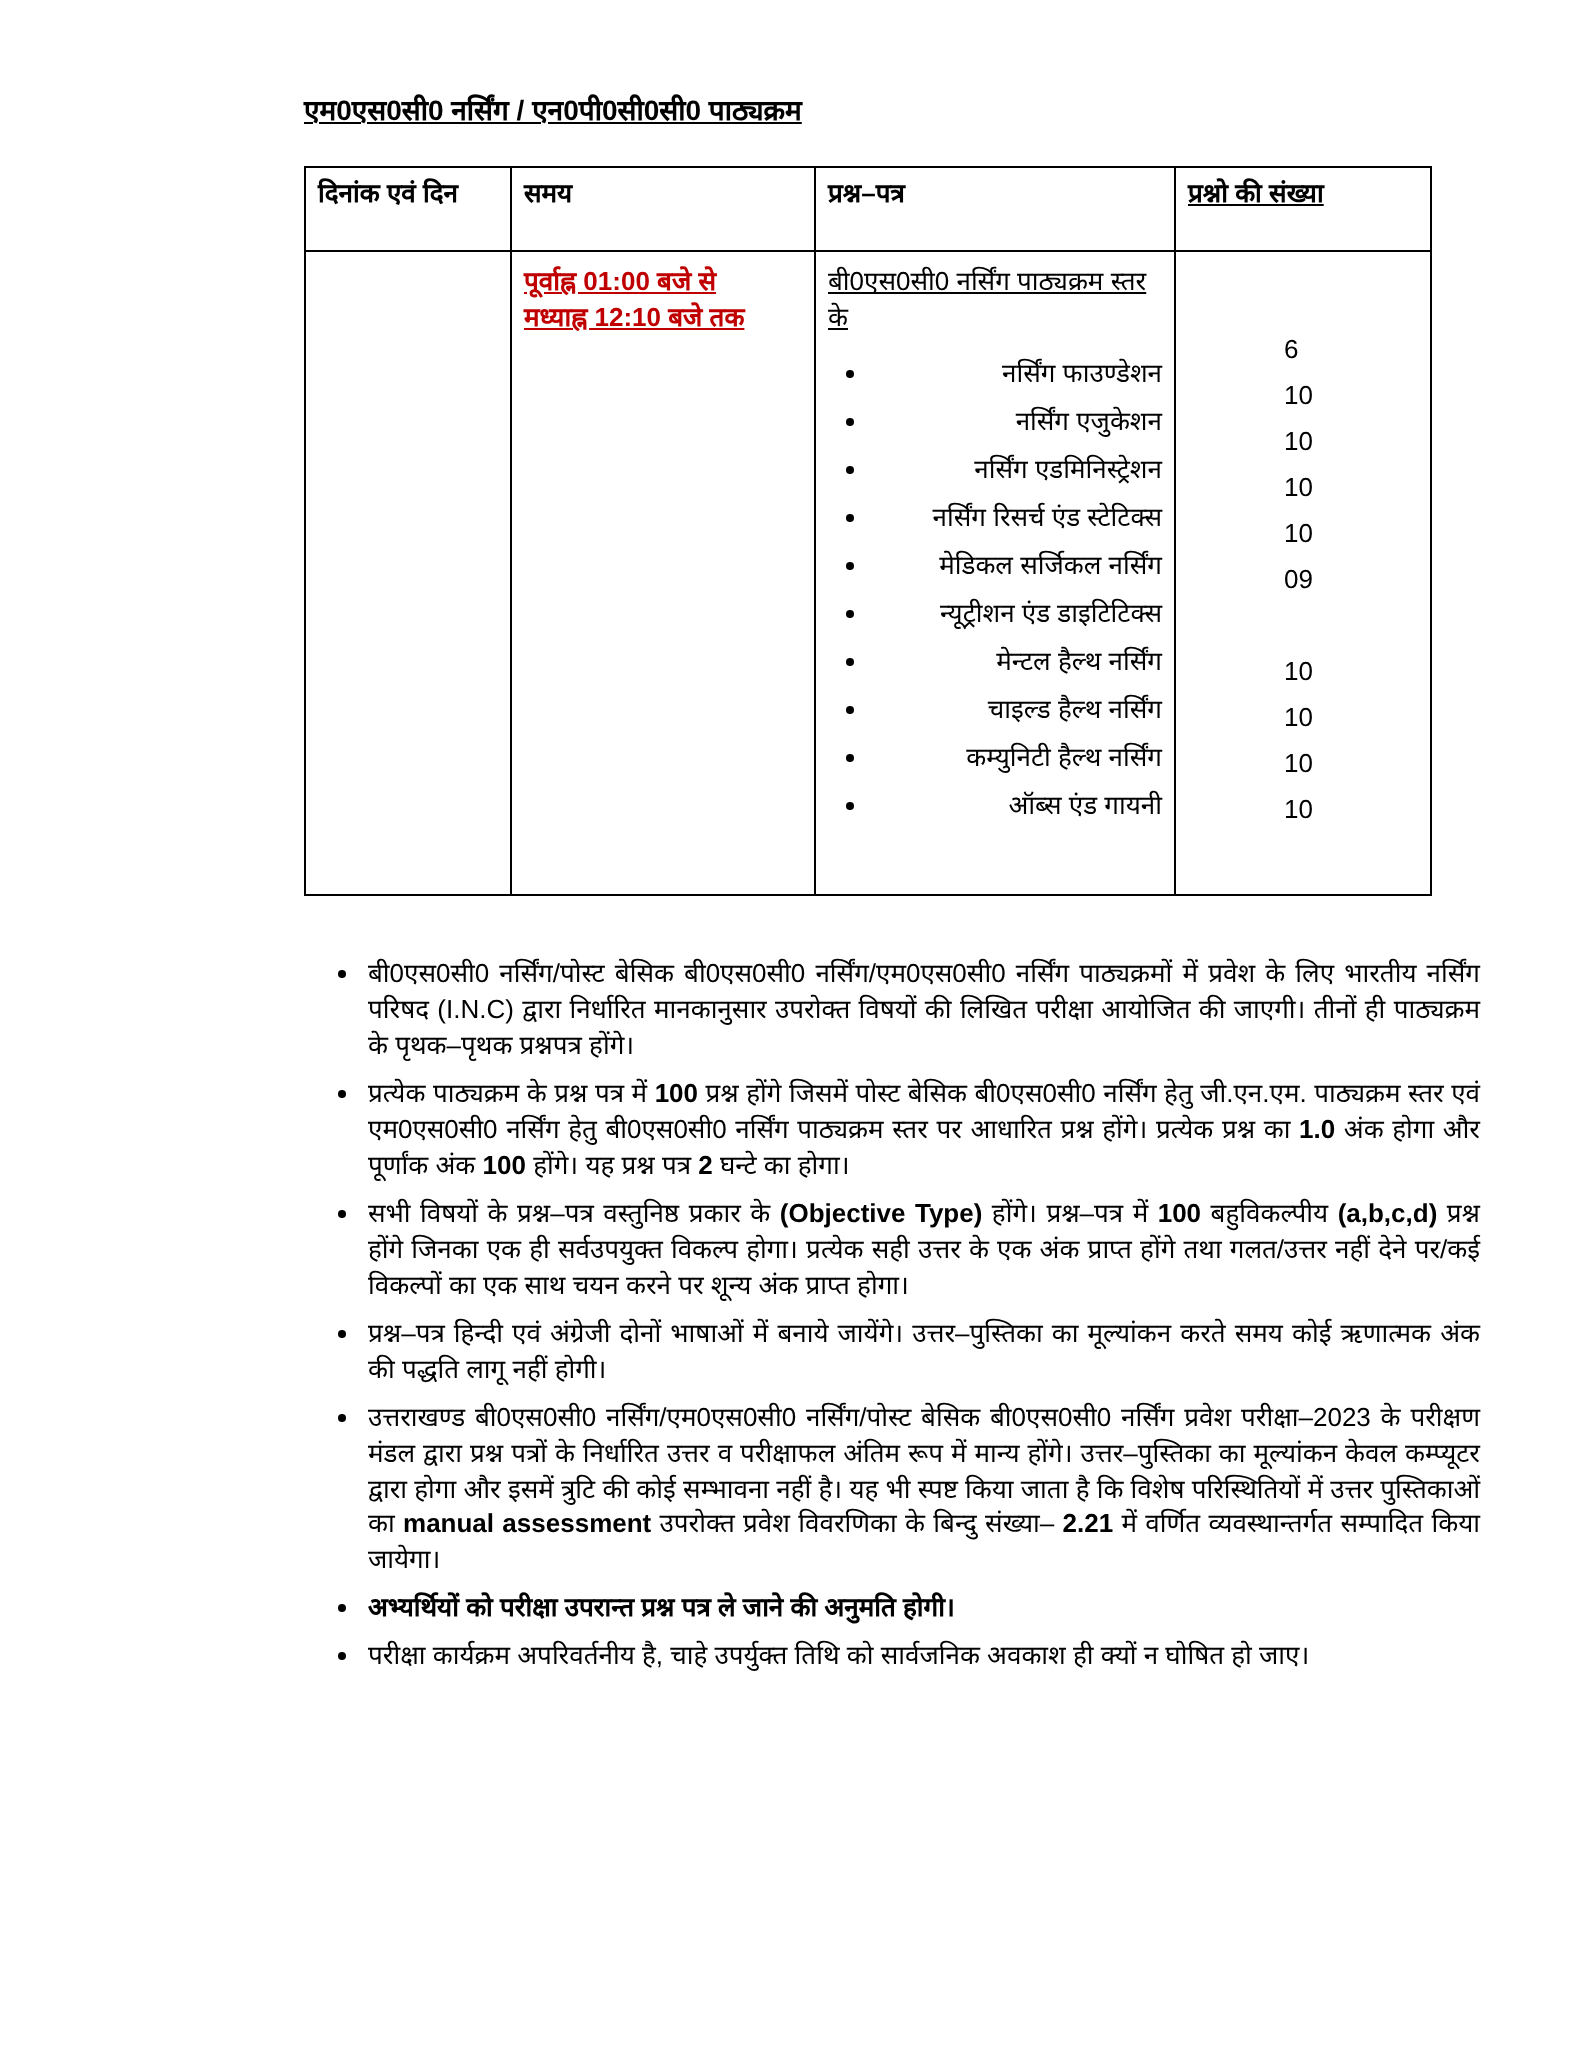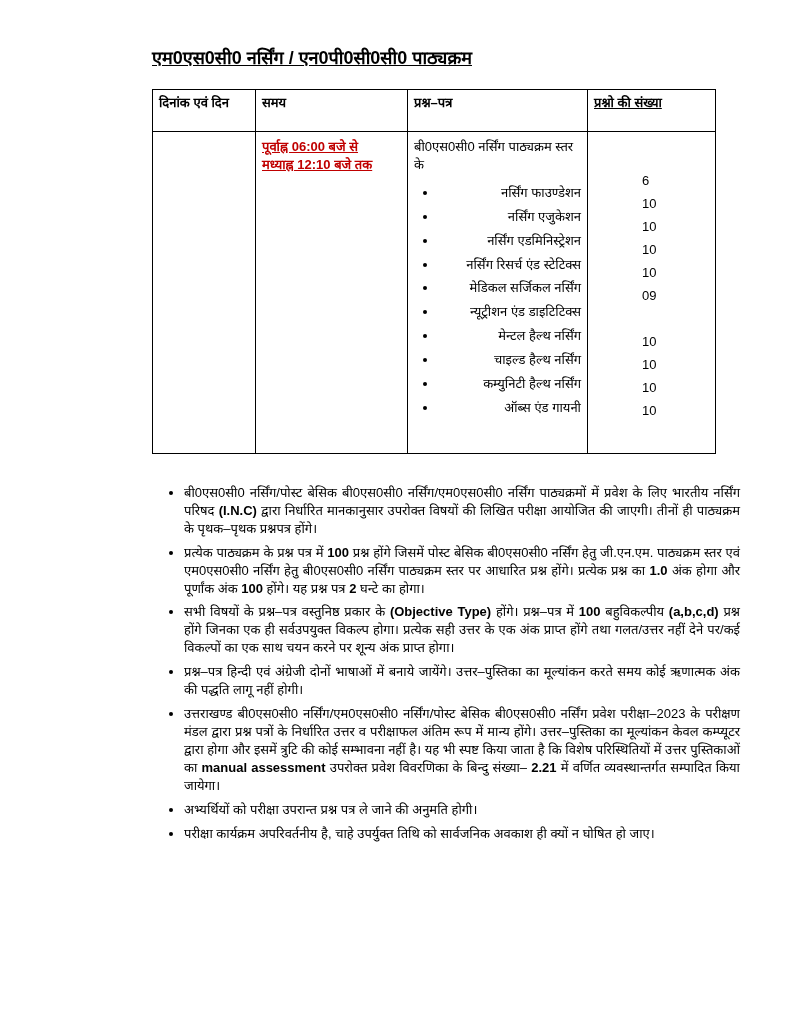--- a/index.html
+++ b/index.html
@@ -11,21 +11,21 @@
     color: #000000;
     font-family: "Liberation Sans", "DejaVu Sans", sans-serif;
     font-size: 13px;
     line-height: 1.38;
     padding: 46px 48px 0 152px;
     overflow: hidden;
     position: relative;
   }
   .title {
     font-weight: bold;
-    font-size: 18px;
+    font-size: 14px;
     text-decoration: underline;
     margin-bottom: 18px;
     white-space: nowrap;
   }
   table.schedule {
     border-collapse: collapse;
     width: 563px;
     table-layout: fixed;
     border-radius: 10px;
   }
@@ -40,20 +40,21 @@
   th.c2 { width: 152px; text-align: left; }
   th.c3 { width: 180px; }
   th.c4 { width: 128px; text-decoration: underline; }
   td.body-cell { height: 322px; }
   .time {
     text-decoration: underline;
     padding-top: 2px;
     font-weight: bold;
   }
   .paper-heading {
+    text-decoration: underline;
     padding-top: 2px;
   }
   ul.subjects {
     margin: 10px 0 0 0;
     padding-left: 24px;
     text-align: right;
   }
   ul.subjects li { margin-bottom: 6px; }
   .counts { padding-top: 36px; padding-left: 48px; }
   .count { margin-bottom: 6px; line-height: 17px; }
@@ -83,21 +84,21 @@
         <th class="c2">समय</th>
         <th class="c3">प्रश्न–पत्र</th>
         <th class="c4">प्रश्नो की संख्या</th>
       </tr>
     </thead>
     <tbody>
       <tr>
         <td class="body-cell"></td>
         <td class="body-cell">
           <div class="time" style="color: rgb(192, 0, 0);">
-            <div>पूर्वाह्न 06:00 बजे से</div>
+            <div>पूर्वाह्न 01:00 बजे से</div>
             <div>मध्याह्न 12:10 बजे तक</div>
           </div>
         </td>
         <td class="body-cell">
           <div class="paper-heading">बी0एस0सी0 नर्सिंग पाठ्यक्रम स्तर के</div>
           <ul class="subjects">
             <li>नर्सिंग फाउण्डेशन</li>
             <li>नर्सिंग एजुकेशन</li>
             <li>नर्सिंग एडमिनिस्ट्रेशन</li>
             <li>नर्सिंग रिसर्च एंड स्टेटिक्स</li>
@@ -121,22 +122,22 @@
             <div class="count">10</div>
             <div class="count">10</div>
             <div class="count">10</div>
           </div>
         </td>
       </tr>
     </tbody>
   </table>
 
   <ul class="notes">
-    <li class="note"><span>बी0एस0सी0 नर्सिंग/पोस्ट बेसिक बी0एस0सी0 नर्सिंग/एम0एस0सी0 नर्सिंग पाठ्यक्रमों में प्रवेश के लिए भारतीय नर्सिंग परिषद </span><span style="font-weight: bold;">(I.N.C)</span><span> द्वारा निर्धारित मानकानुसार उपरोक्त विषयों की लिखित परीक्षा आयोजित की जाएगी। तीनों ही पाठ्यक्रम के पृथक–पृथक प्रश्नपत्र होंगे।</span></li>
+    <li class="note"><span>बी0एस0सी0 नर्सिंग/पोस्ट बेसिक बी0एस0सी0 नर्सिंग/एम0एस0सी0 नर्सिंग पाठ्यक्रमों में प्रवेश के लिए भारतीय नर्सिंग परिषद </span><span style="font-weight: normal;">(I.N.C)</span><span> द्वारा निर्धारित मानकानुसार उपरोक्त विषयों की लिखित परीक्षा आयोजित की जाएगी। तीनों ही पाठ्यक्रम के पृथक–पृथक प्रश्नपत्र होंगे।</span></li>
     <li class="note"><span>प्रत्येक पाठ्यक्रम के प्रश्न पत्र में </span><span style="font-weight: bold;">100</span><span> प्रश्न होंगे जिसमें पोस्ट बेसिक बी0एस0सी0 नर्सिंग हेतु जी.एन.एम. पाठ्यक्रम स्तर एवं एम0एस0सी0 नर्सिंग हेतु बी0एस0सी0 नर्सिंग पाठ्यक्रम स्तर पर आधारित प्रश्न होंगे। प्रत्येक प्रश्न का </span><span style="font-weight: bold;">1.0</span><span> अंक होगा और पूर्णांक अंक </span><span style="font-weight: bold;">100</span><span> होंगे। यह प्रश्न पत्र </span><span style="font-weight: bold;">2</span><span> घन्टे का होगा।</span></li>
     <li class="note"><span>सभी विषयों के प्रश्न–पत्र वस्तुनिष्ठ प्रकार के </span><span style="font-weight: bold;">(Objective Type)</span><span> होंगे। प्रश्न–पत्र में </span><span style="font-weight: bold;">100</span><span> बहुविकल्पीय </span><span style="font-weight: bold;">(a,b,c,d)</span><span> प्रश्न होंगे जिनका एक ही सर्वउपयुक्त विकल्प होगा। प्रत्येक सही उत्तर के एक अंक प्राप्त होंगे तथा गलत/उत्तर नहीं देने पर/कई विकल्पों का एक साथ चयन करने पर शून्य अंक प्राप्त होगा।</span></li>
     <li class="note"><span>प्रश्न–पत्र हिन्दी एवं अंग्रेजी दोनों भाषाओं में बनाये जायेंगे। उत्तर–पुस्तिका का मूल्यांकन करते समय कोई ऋणात्मक अंक की पद्धति लागू नहीं होगी।</span></li>
     <li class="note"><span>उत्तराखण्ड बी0एस0सी0 नर्सिंग/एम0एस0सी0 नर्सिंग/पोस्ट बेसिक बी0एस0सी0 नर्सिंग प्रवेश परीक्षा–2023 के परीक्षण मंडल द्वारा प्रश्न पत्रों के निर्धारित उत्तर व परीक्षाफल अंतिम रूप में मान्य होंगे। उत्तर–पुस्तिका का मूल्यांकन केवल कम्प्यूटर द्वारा होगा और इसमें त्रुटि की कोई सम्भावना नहीं है। यह भी स्पष्ट किया जाता है कि विशेष परिस्थितियों में उत्तर पुस्तिकाओं का </span><span style="font-weight: bold;">manual assessment</span><span> उपरोक्त प्रवेश विवरणिका के बिन्दु संख्या– </span><span style="font-weight: bold;">2.21</span><span> में वर्णित व्यवस्थान्तर्गत सम्पादित किया जायेगा।</span></li>
-    <li class="note"><span style="font-weight: normal;">अभ्यर्थियों को परीक्षा उपरान्त प्रश्न पत्र ले जाने की अनुमति होगी।</span></li>
+    <li class="note"><span style="font-weight: bold;">अभ्यर्थियों को परीक्षा उपरान्त प्रश्न पत्र ले जाने की अनुमति होगी।</span></li>
     <li class="note"><span>परीक्षा कार्यक्रम अपरिवर्तनीय है, चाहे उपर्युक्त तिथि को सार्वजनिक अवकाश ही क्यों न घोषित हो जाए।</span></li>
   </ul>
 
 </div>
 
 </body></html>

